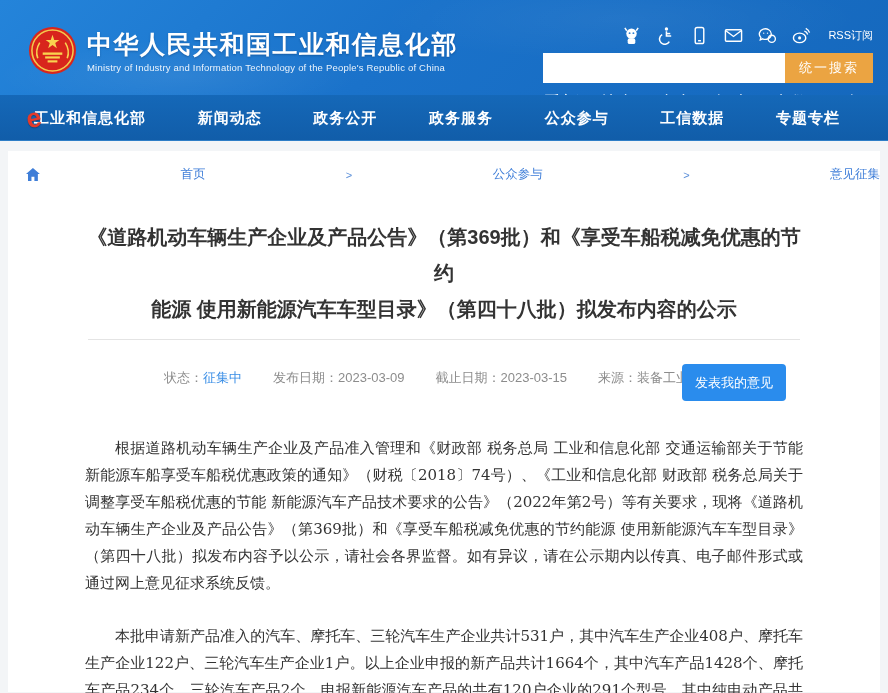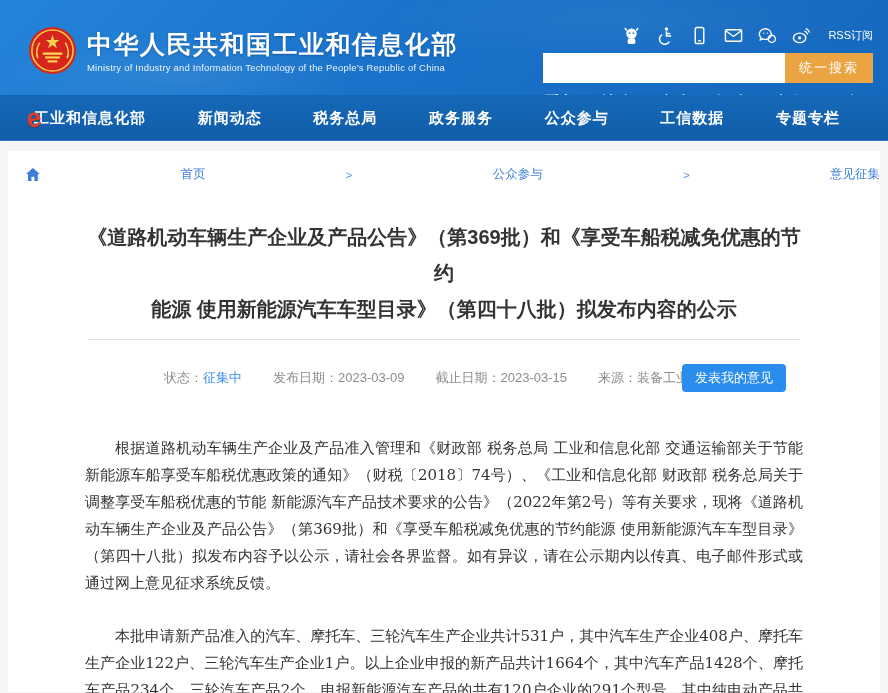--- a/index.html
+++ b/index.html
@@ -49,21 +49,21 @@
   .breadcrumb .crumb{ cursor:pointer; }
   .breadcrumb .sep{ color:#5b8fd9; font-size:11px; }
   .home-icon{ width:14px; height:13px; display:inline-flex; }
 
   .article-title{ margin:36px auto 0; width:720px; text-align:center; font-size:20px; font-weight:bold; color:#333; line-height:36px; font-family:"Liberation Sans",sans-serif; }
   .title-divider{ border:none; border-top:1px solid #e4e4e4; margin:12px 80px 0; }
 
   .meta-row{ position:relative; margin-top:24px; height:28px; display:flex; align-items:center; gap:31px; padding-left:156px; font-size:13px; color:#8c8c8c; }
   .meta-item b{ font-weight:normal; }
   .status-value{ color:#3a8ee6; }
-  .action-btn{ position:absolute; right:94px; top:0; height:28px; padding:0 13px; background:#2a8ced; color:#fff; border:none; border-radius:4px; font-size:13px; cursor:pointer; font-family:inherit;text-align:center; }
+  .action-btn{ position:absolute; right:94px; top:0; height:37px; padding:0 13px; background:#2a8ced; color:#fff; border:none; border-radius:4px; font-size:13px; cursor:pointer; font-family:inherit;text-align:center; }
 
   .article-body{ margin:43px 77px 0 77px; font-family:"DejaVu Serif","Liberation Serif",serif; font-size:15px; color:#333; line-height:27px; text-align:justify; }
   .article-body p{ text-indent:2em; margin-bottom:26px; }
 </style>
 </head>
 <body>
 
 <header class="site-header">
   <div class="brand">
     <svg class="emblem" viewBox="0 0 50 50">
@@ -145,21 +145,21 @@
       <span>要投诉</span>
     </div>
   </div>
 </header>
 
 <nav class="main-nav">
   <div class="nav-logo">e</div>
   <div class="nav-items">
     <span class="nav-item">工业和信息化部</span>
     <span class="nav-item">新闻动态</span>
-    <span class="nav-item">税务总局</span>
+    <span class="nav-item">政务公开</span>
     <span class="nav-item">政务服务</span>
     <span class="nav-item">公众参与</span>
     <span class="nav-item">工信数据</span>
     <span class="nav-item">专题专栏</span>
   </div>
 </nav>
 
 <div class="page">
   <div class="card">
 

